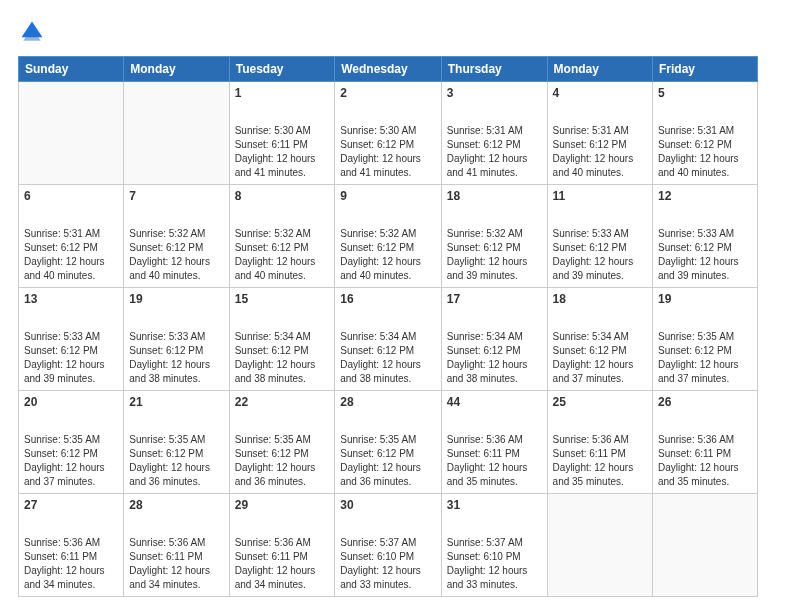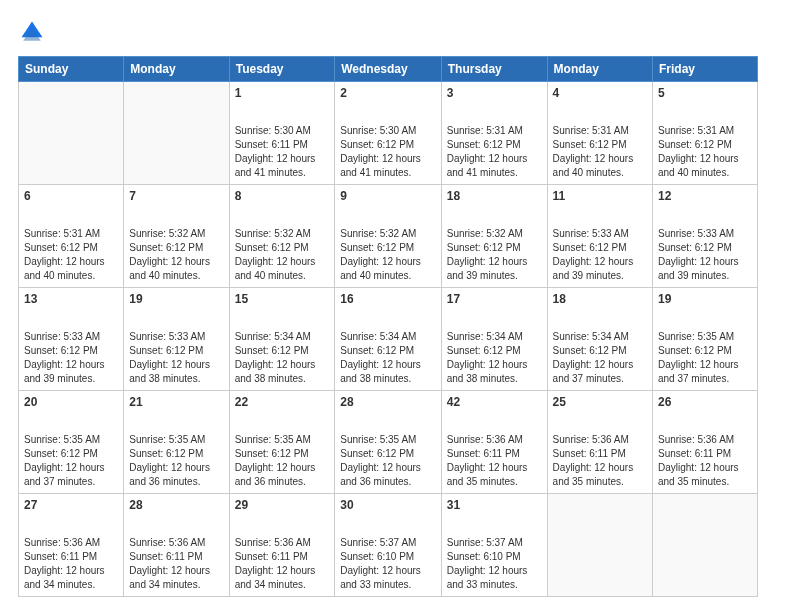--- a/index.html
+++ b/index.html
@@ -274,21 +274,21 @@
 Sunset: 6:12 PM
 Daylight: 12 hours and 36 minutes.</div>
           </td>
           <td>
             <div class="day-num">28</div>
             <div class="day-info" style="white-space: pre-line;">Sunrise: 5:35 AM
 Sunset: 6:12 PM
 Daylight: 12 hours and 36 minutes.</div>
           </td>
           <td>
-            <div class="day-num">42</div>
+            <div class="day-num">44</div>
             <div class="day-info" style="white-space: pre-line;">Sunrise: 5:36 AM
 Sunset: 6:11 PM
 Daylight: 12 hours and 35 minutes.</div>
           </td>
           <td>
             <div class="day-num">25</div>
             <div class="day-info" style="white-space: pre-line;">Sunrise: 5:36 AM
 Sunset: 6:11 PM
 Daylight: 12 hours and 35 minutes.</div>
           </td>

